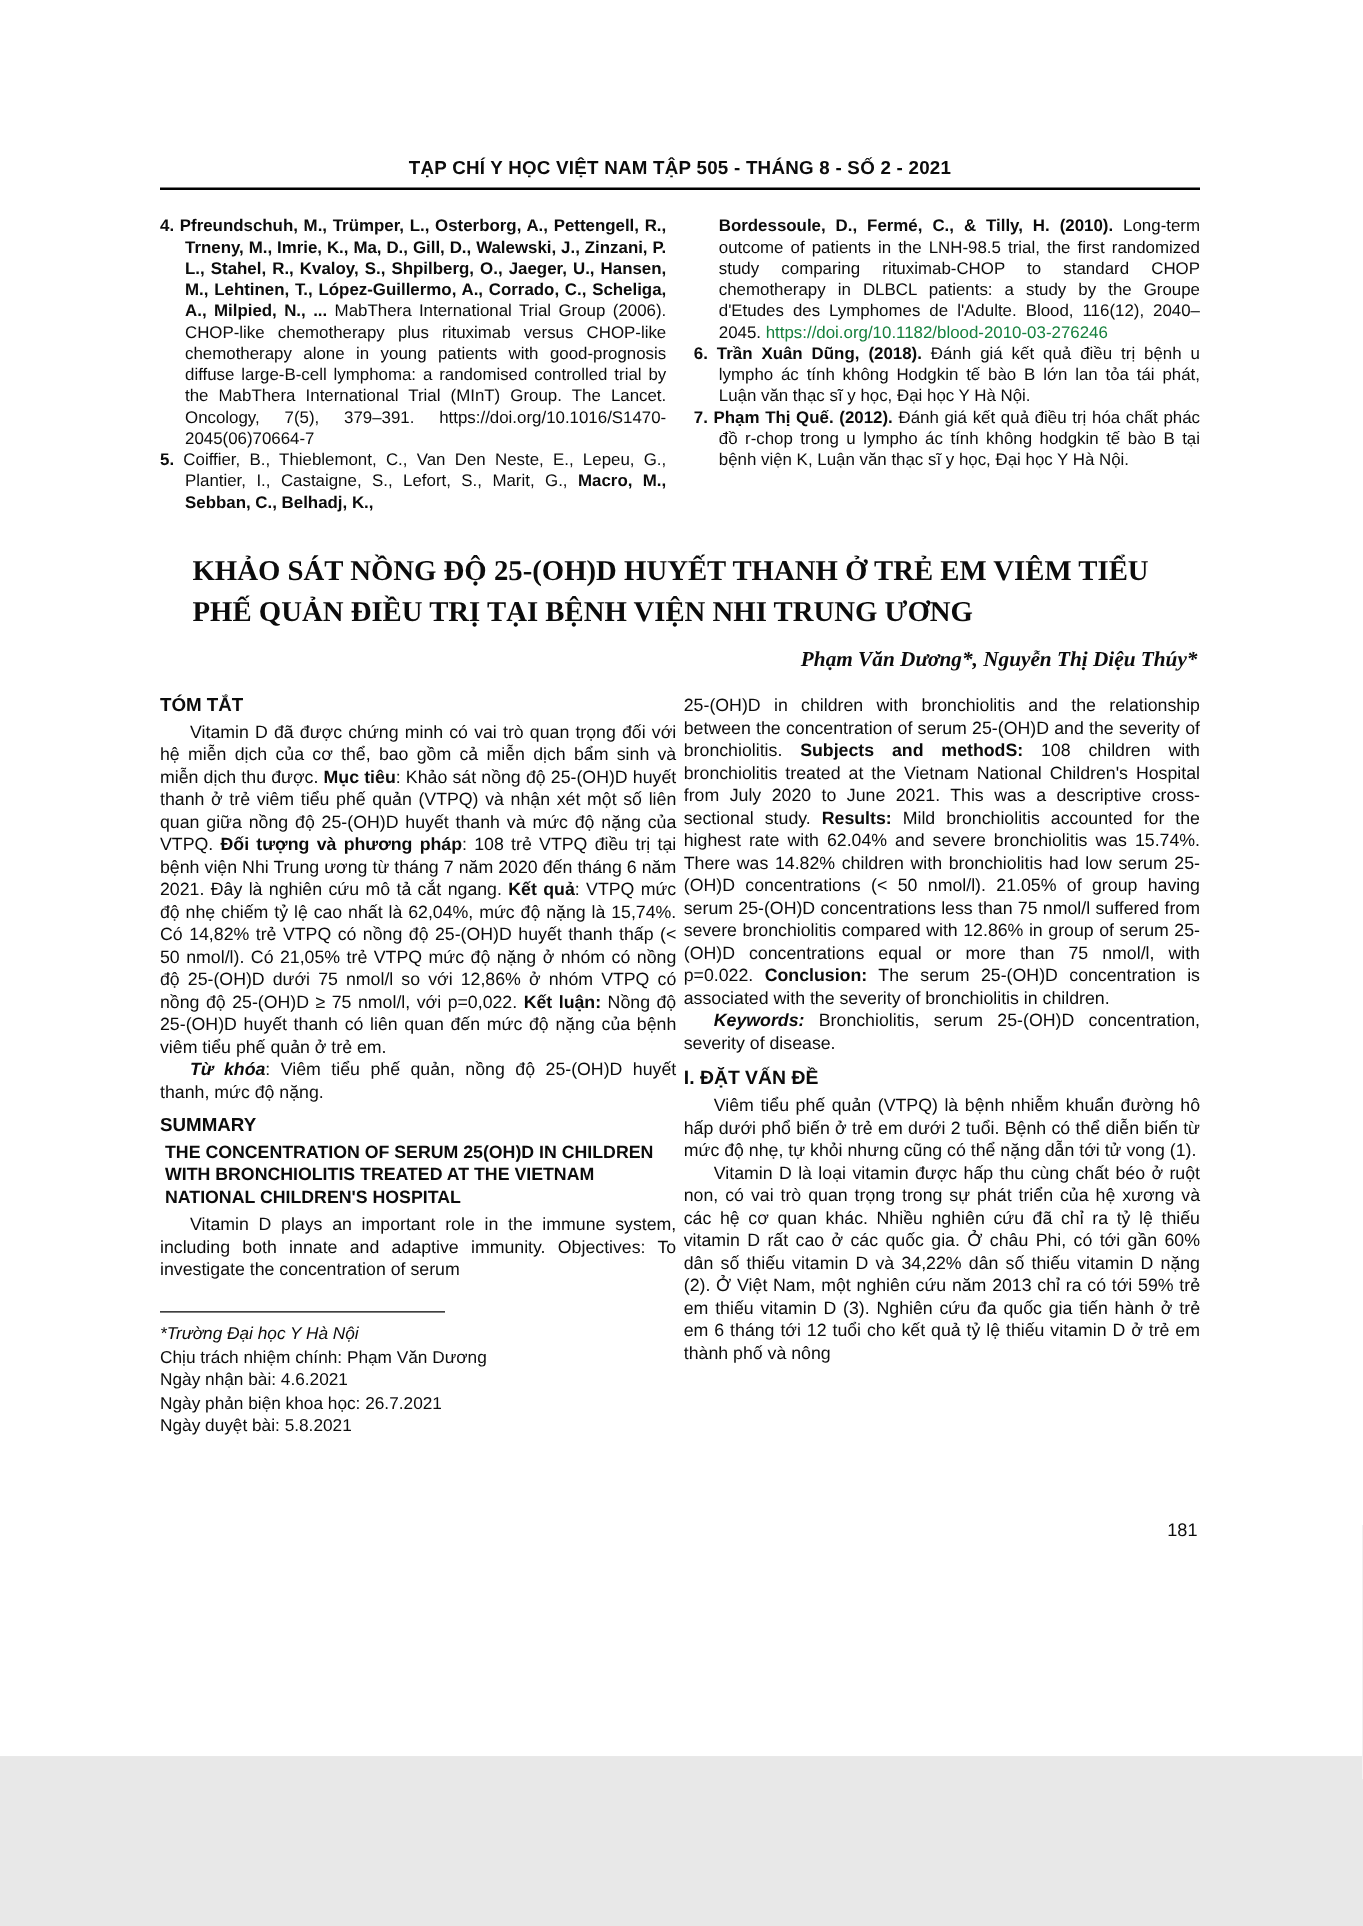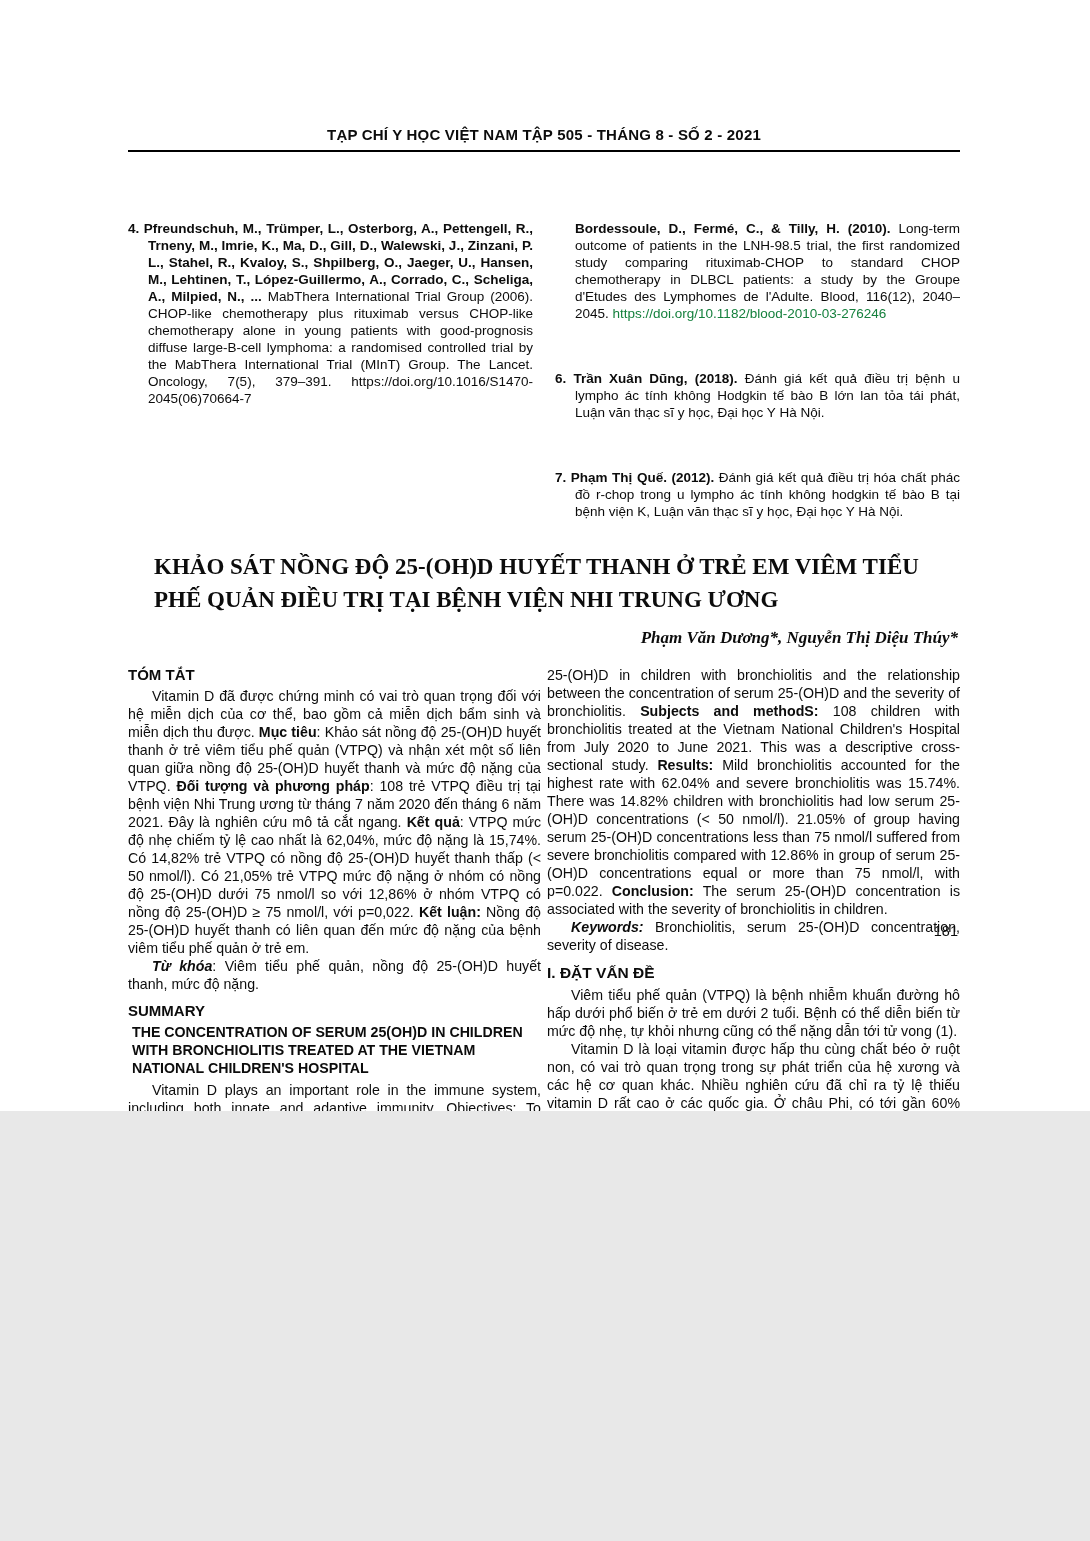--- a/index.html
+++ b/index.html
@@ -1,34 +1,34 @@
 <!DOCTYPE html>
 <html lang="vi"><head>
 <meta charset="utf-8">
 <style>
   * { margin: 0; padding: 0; box-sizing: border-box; }
   html, body { background: #e8e8e8; }
   body { font-family: "Liberation Sans", sans-serif; color: #0c0c0c; }
   .page {
     position: relative;
-    width: 1090px; height: 1111px;
+    width: 1090px; height: 1405px;
     margin: 0 auto;
     background: #ffffff;
     padding: 126px 130px 0 128px;
     overflow: hidden;
   }
   .journal-header {
     text-align: center; font-weight: bold; font-size: 15px; letter-spacing: .2px;
   }
   .header-rule { border: 0; border-top: 2.5px solid #000; margin-top: 7px; margin-bottom: 20px; }
 
   
   .refs { display: flex; gap: 22px; font-size: 13.5px; line-height: 17px; text-align: justify; }
   .refs .col { flex: 1 1 0; min-width: 0; }
-  .ref { padding-left: 20px; text-indent: -20px; margin-top: 48px; }
+  .ref { padding-left: 20px; text-indent: -20px; }
   .ref.cont { text-indent: 0; }
 
   
   .article-title {
     font-family: "Liberation Serif", serif;
     font-size: 23px; line-height: 33px; font-weight: bold;
     text-align: left; margin: 30px 26px 12px;
   }
   .authors {
     font-family: "Liberation Serif", serif;
@@ -59,20 +59,21 @@
 <body>
 
 <div class="page">
 
   <div class="journal-header">TẠP CHÍ Y HỌC VIỆT NAM TẬP 505 - THÁNG 8 - SỐ 2 - 2021</div>
   <hr class="header-rule">
 
   <section class="refs">
     <div class="col">
       <p class="ref"><span class="b">4. </span><span class="b">Pfreundschuh, M., Trümper, L., Osterborg, A., Pettengell, R., Trneny, M., Imrie, K., Ma, D., Gill, D., Walewski, J., Zinzani, P. L., Stahel, R., Kvaloy, S., Shpilberg, O., Jaeger, U., Hansen, M., Lehtinen, T., López-Guillermo, A., Corrado, C., Scheliga, A., Milpied, N., ... </span><span>MabThera International Trial Group (2006). CHOP-like chemotherapy plus rituximab versus CHOP-like chemotherapy alone in young patients with good-prognosis diffuse large-B-cell lymphoma: a randomised controlled trial by the MabThera International Trial (MInT) Group. The Lancet. Oncology, 7(5), 379–391. https://doi.org/10.1016/S1470-2045(06)70664-7</span></p>
+      <p class="ref"><span class="b">5. </span><span>Coiffier, B., Thieblemont, C., Van Den Neste, E., Lepeu, G., Plantier, I., Castaigne, S., Lefort, S., Marit, G., </span><span class="b">Macro, M., Sebban, C., Belhadj, K.,</span></p>
     </div>
     <div class="col">
       <p class="ref cont"><span class="b">Bordessoule, D., Fermé, C., &amp; Tilly, H. (2010).</span><span> Long-term outcome of patients in the LNH-98.5 trial, the first randomized study comparing rituximab-CHOP to standard CHOP chemotherapy in DLBCL patients: a study by the Groupe d'Etudes des Lymphomes de l'Adulte. Blood, 116(12), 2040–2045. </span><span class="link">https://doi.org/10.1182/blood-2010-03-276246</span></p>
       <p class="ref"><span class="b">6. </span><span class="b">Trần Xuân Dũng, (2018).</span><span> Đánh giá kết quả điều trị bệnh u lympho ác tính không Hodgkin tế bào B lớn lan tỏa tái phát, Luận văn thạc sĩ y học, Đại học Y Hà Nội.</span></p>
       <p class="ref"><span class="b">7. </span><span class="b">Phạm Thị Quế. (2012).</span><span> Đánh giá kết quả điều trị hóa chất phác đồ r-chop trong u lympho ác tính không hodgkin tế bào B tại bệnh viện K, Luận văn thạc sĩ y học, Đại học Y Hà Nội.</span></p>
     </div>
   </section>
 
   <h1 class="article-title">KHẢO SÁT NỒNG ĐỘ 25-(OH)D HUYẾT THANH Ở TRẺ EM VIÊM TIỂU PHẾ QUẢN ĐIỀU TRỊ TẠI BỆNH VIỆN NHI TRUNG ƯƠNG</h1>
   <div class="authors">Phạm Văn Dương*, Nguyễn Thị Diệu Thúy*</div>

